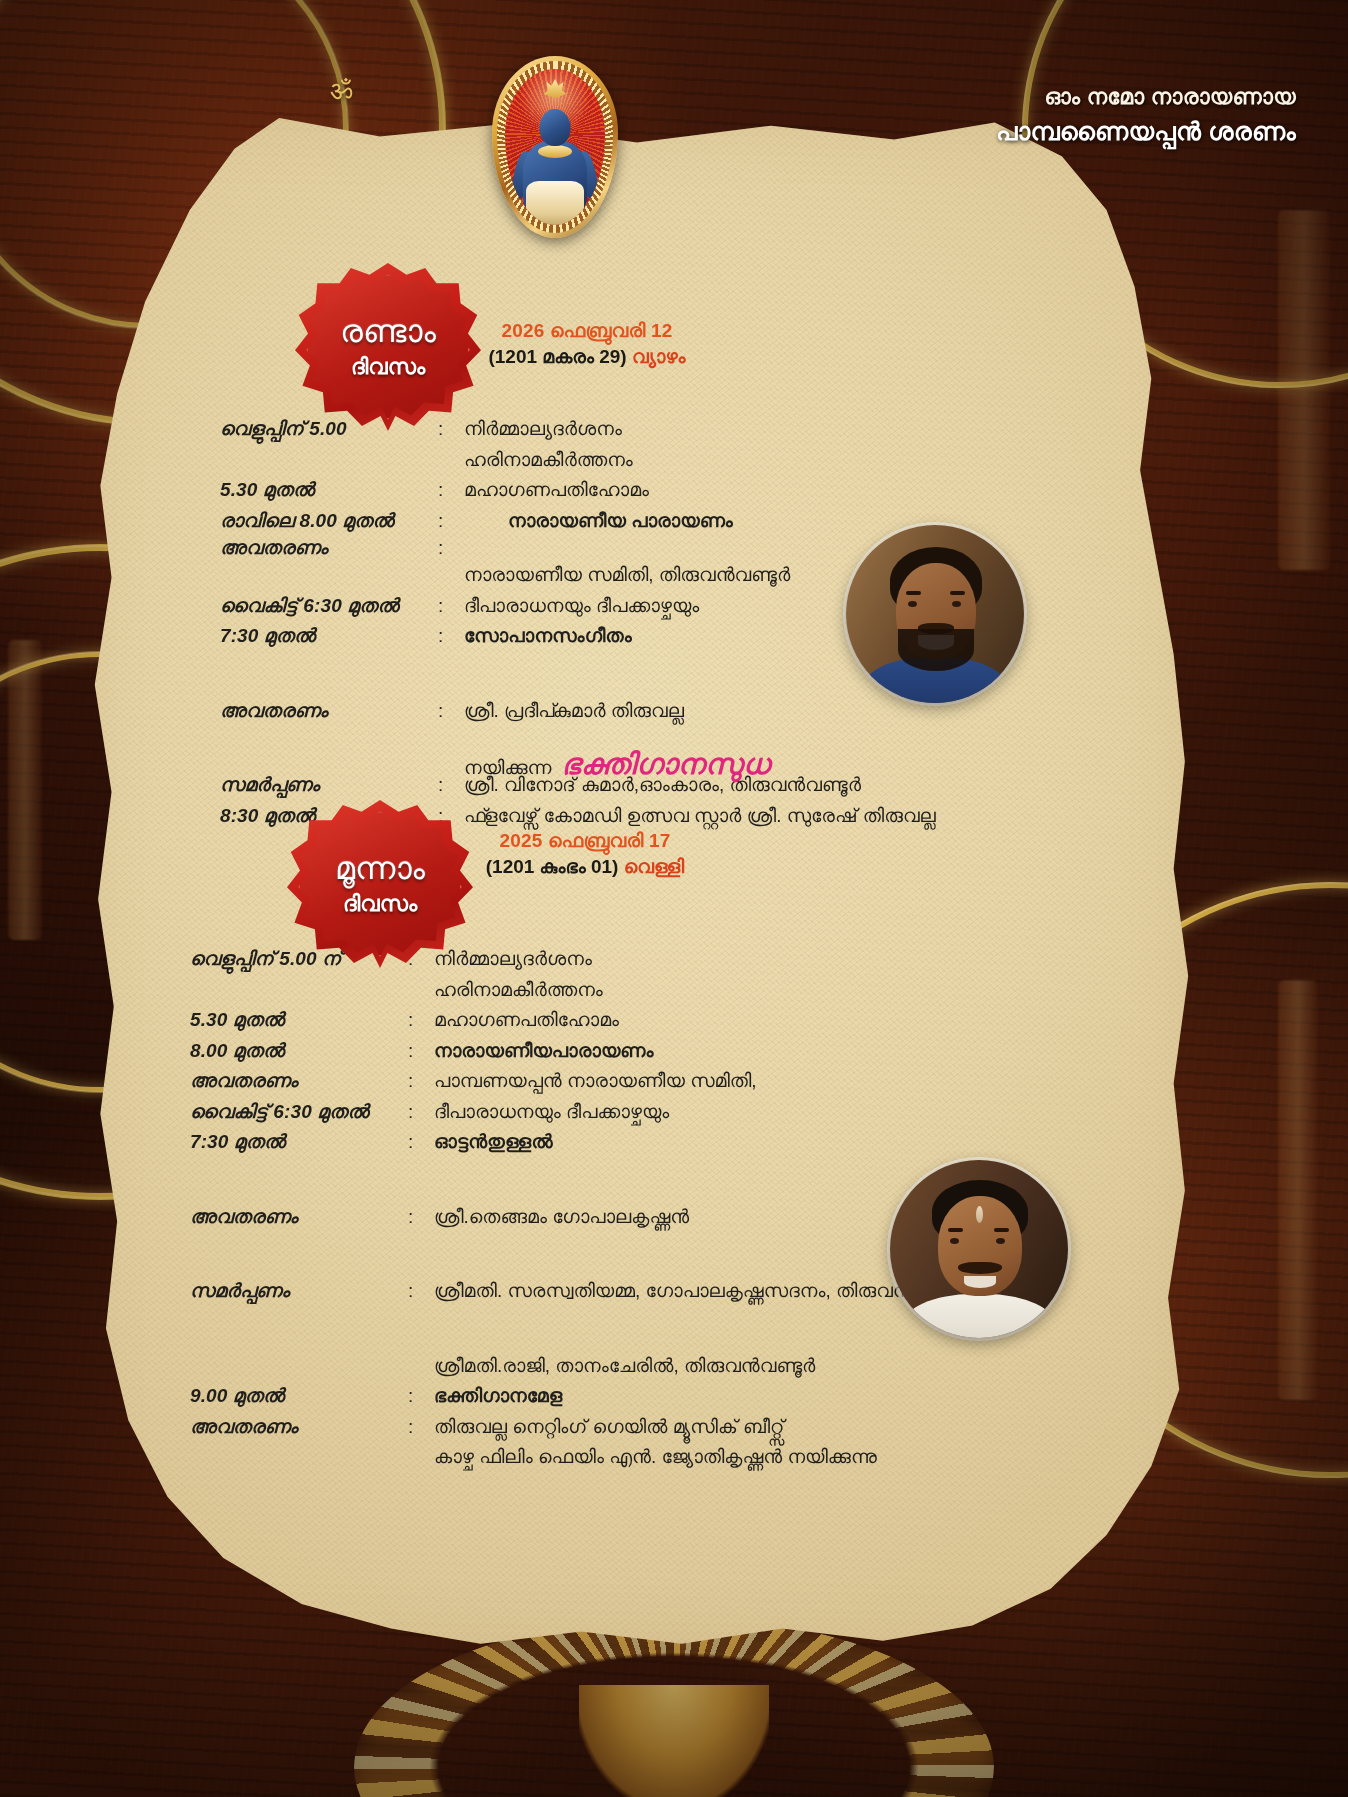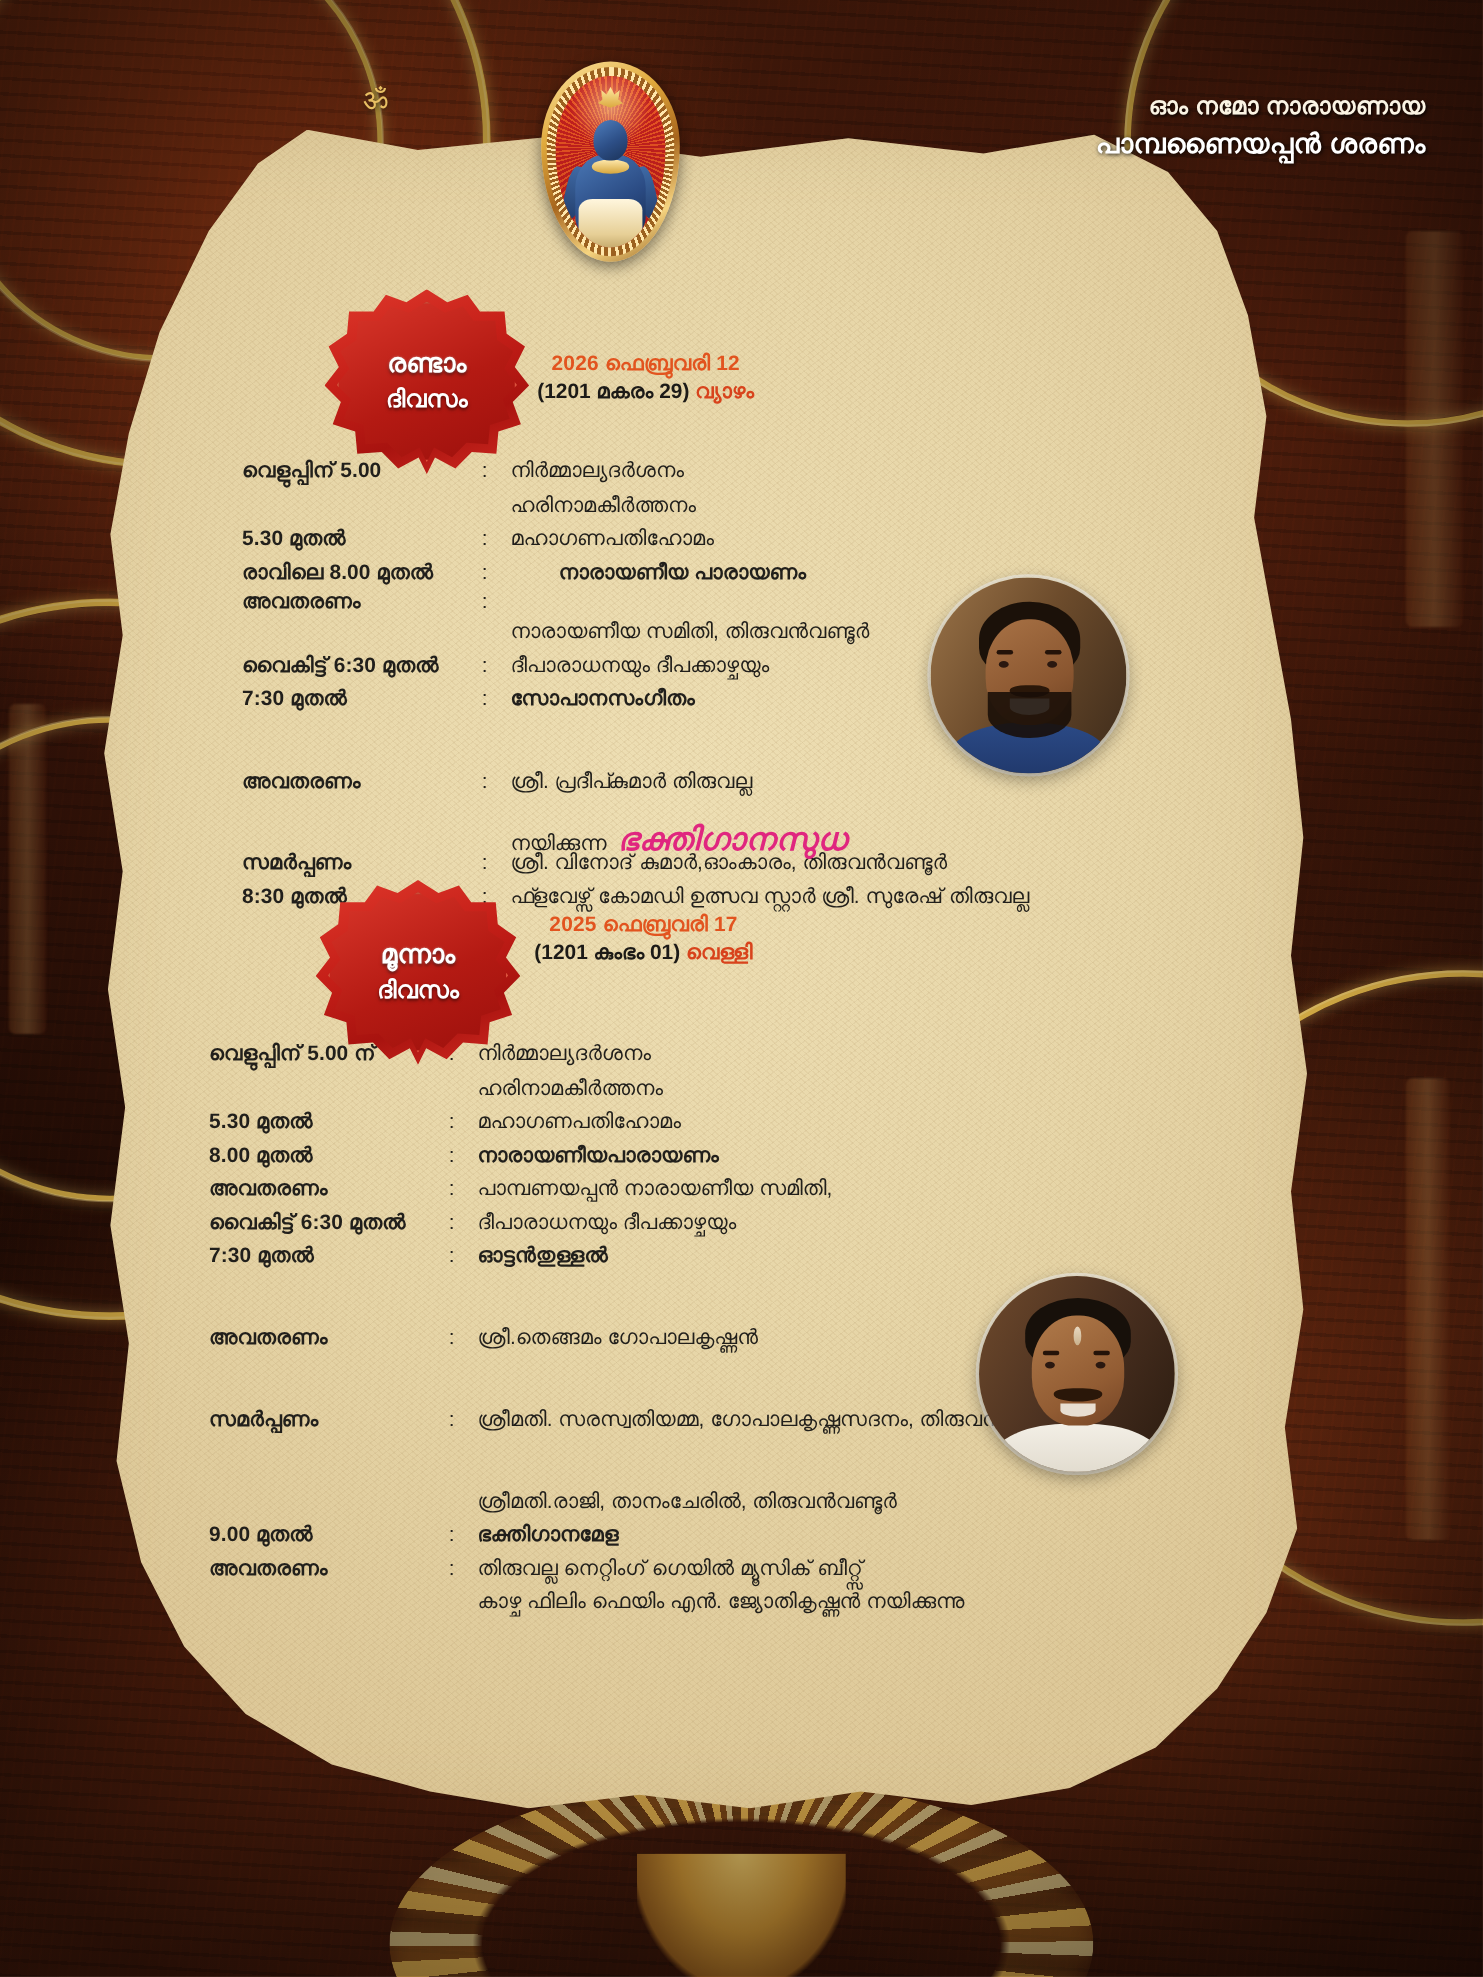--- a/index.html
+++ b/index.html
@@ -194,37 +194,37 @@
     clip-path:polygon(
       50% 0%, 60% 7%, 70% 3%, 76% 12%, 88% 12%, 89% 24%, 98% 31%,
       93% 42%, 100% 52%, 92% 61%, 96% 73%, 85% 77%, 84% 89%,
       72% 88%, 64% 97%, 54% 91%, 50% 100%, 46% 91%, 36% 97%,
       28% 88%, 16% 89%, 15% 77%, 4% 73%, 8% 61%, 0% 52%,
       7% 42%, 2% 31%, 11% 24%, 12% 12%, 24% 12%, 30% 3%, 40% 7%
     );
     border:2px solid rgba(255,150,110,.42);
   }
   .day-badge .txt{position:relative;z-index:2;text-align:center;color:#fff;}
-  .day-badge .ordinal{font-size:24px;font-weight:bold;line-height:1.1;
+  .day-badge .ordinal{font-size:32px;font-weight:normal;line-height:1.1;
     text-shadow:0 2px 3px rgba(0,0,0,.55), 0 0 2px rgba(255,255,255,.5);}
   .day-badge .word{font-size:22px;font-weight:bold;margin-top:5px;
     text-shadow:0 2px 3px rgba(0,0,0,.55);}
 
   
   .date-block{position:absolute;z-index:5;text-align:center;line-height:1.35;}
   .date-block .greg{font-size:19px;font-weight:bold;color:#e2541f;
     letter-spacing:.2px;}
   .date-block .mal{font-size:19px;font-weight:bold;color:#1c1a17;}
   .date-block .mal .weekday{color:#d8431c;}
 
   
   .schedule{position:absolute;z-index:4;}
   .row{display:flex;align-items:baseline;margin-bottom:2px;}
   .row .time{flex:0 0 218px;font-size:19px;color:#211f1b;font-weight:600;
-    letter-spacing:.1px;}
+    letter-spacing:.1px;font-style:italic;}
   .row .colon{flex:0 0 26px;font-size:19px;color:#211f1b;}
   .row .desc{flex:1;font-size:19px;color:#211f1b;line-height:1.5;}
   .row.cont .time,.row.cont .colon{visibility:hidden;}
 
   .c-dark{color:#211f1b;}
   .c-red{color:#e0432a;}
   .c-blue{color:#4a8fc4;}
   .c-orange{color:#ea7a3e;}
   .c-purple{color:#8d6fbc;}
   .c-brick{color:#c0442a;margin-top:44px;}

